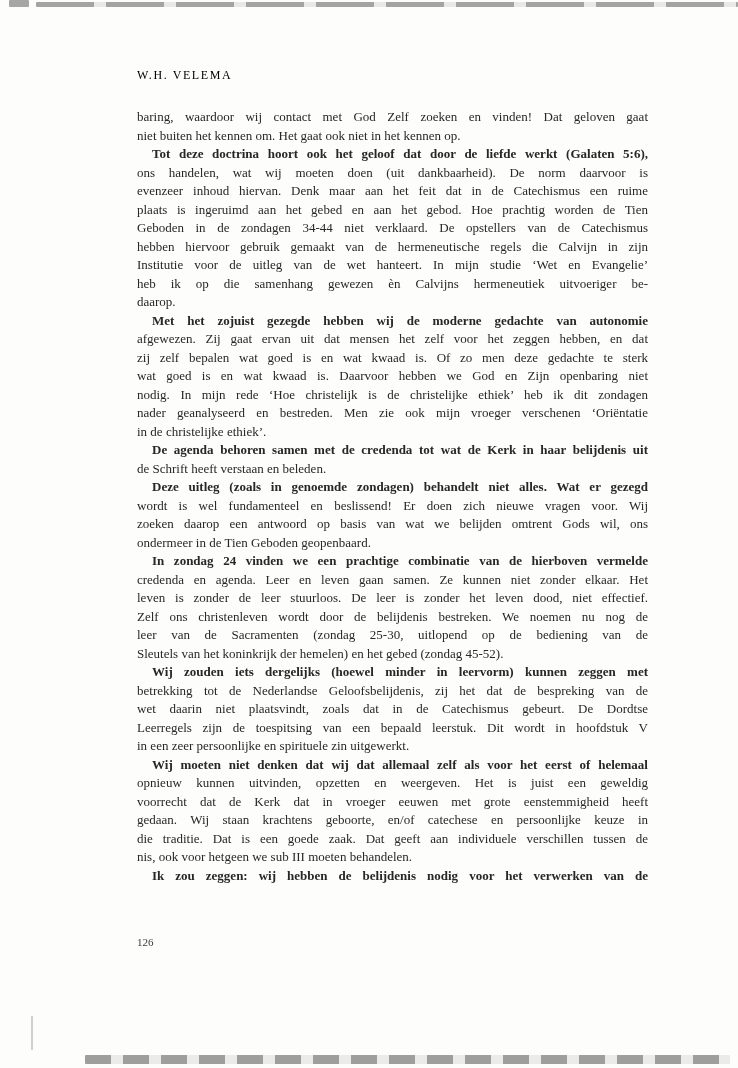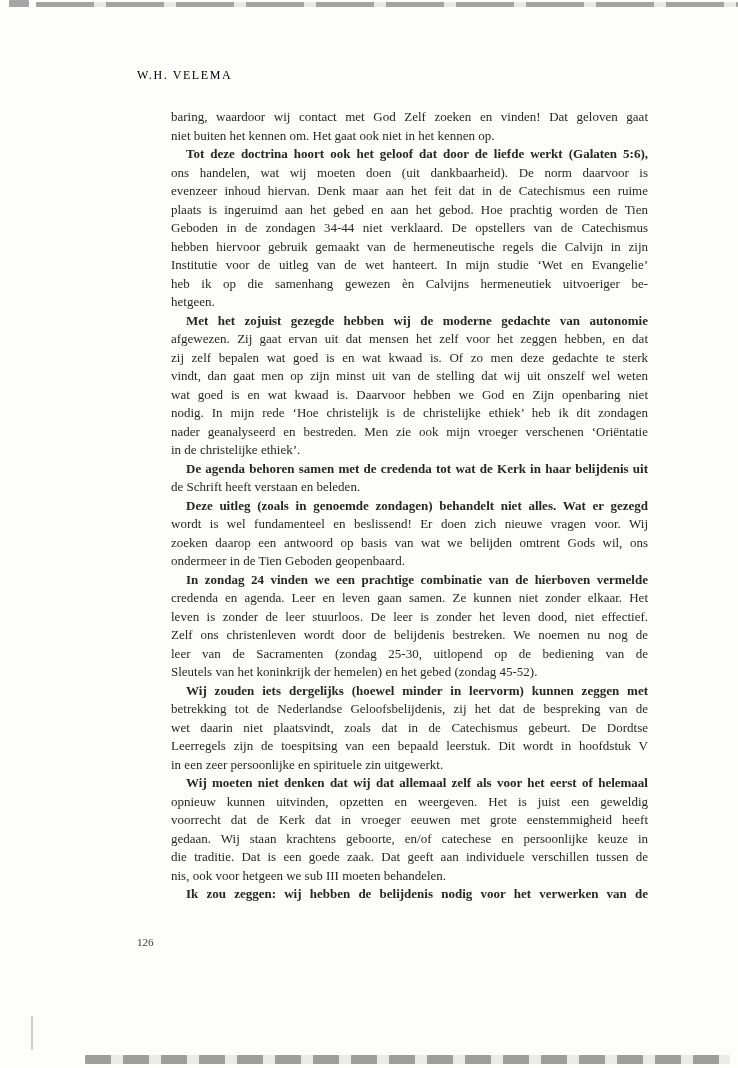--- a/index.html
+++ b/index.html
@@ -49,21 +49,20 @@
     width: 511px;
     font-size: 13px;
     color: #272727;
   }
   .line {
     height: 18.5px;
     line-height: 18.5px;
     overflow: hidden;
     text-align: left;
     white-space: normal;
-    margin-left: 34px;
   }
   .line.j { text-align: justify; text-align-last: justify; }
   .line.ind { padding-left: 15px; font-weight: bold; }
   
   .page-number {
     position: absolute;
     left: 137px; top: 936px;
     font-size: 11px;
     color: #3a3a3a;
   }
@@ -83,25 +82,24 @@
       <div class="line j">baring, waardoor wij contact met God Zelf zoeken en vinden! Dat geloven gaat</div>
       <div class="line">niet buiten het kennen om. Het gaat ook niet in het kennen op.</div>
       <div class="line j ind">Tot deze doctrina hoort ook het geloof dat door de liefde werkt (Galaten 5:6),</div>
       <div class="line j">ons handelen, wat wij moeten doen (uit dankbaarheid). De norm daarvoor is</div>
       <div class="line j">evenzeer inhoud hiervan. Denk maar aan het feit dat in de Catechismus een ruime</div>
       <div class="line j">plaats is ingeruimd aan het gebed en aan het gebod. Hoe prachtig worden de Tien</div>
       <div class="line j">Geboden in de zondagen 34-44 niet verklaard. De opstellers van de Catechismus</div>
       <div class="line j">hebben hiervoor gebruik gemaakt van de hermeneutische regels die Calvijn in zijn</div>
       <div class="line j">Institutie voor de uitleg van de wet hanteert. In mijn studie ‘Wet en Evangelie’</div>
       <div class="line j">heb ik op die samenhang gewezen èn Calvijns hermeneutiek uitvoeriger be-</div>
-      <div class="line">hetgeen.</div>
+      <div class="line">daarop.</div>
       <div class="line j ind">Met het zojuist gezegde hebben wij de moderne gedachte van autonomie</div>
       <div class="line j">afgewezen. Zij gaat ervan uit dat mensen het zelf voor het zeggen hebben, en dat</div>
       <div class="line j">zij zelf bepalen wat goed is en wat kwaad is. Of zo men deze gedachte te sterk</div>
-      <div class="line j">vindt, dan gaat men op zijn minst uit van de stelling dat wij uit onszelf wel weten</div>
       <div class="line j">wat goed is en wat kwaad is. Daarvoor hebben we God en Zijn openbaring niet</div>
       <div class="line j">nodig. In mijn rede ‘Hoe christelijk is de christelijke ethiek’ heb ik dit zondagen</div>
       <div class="line j">nader geanalyseerd en bestreden. Men zie ook mijn vroeger verschenen ‘Oriëntatie</div>
       <div class="line">in de christelijke ethiek’.</div>
       <div class="line j ind">De agenda behoren samen met de credenda tot wat de Kerk in haar belijdenis uit</div>
       <div class="line">de Schrift heeft verstaan en beleden.</div>
       <div class="line j ind">Deze uitleg (zoals in genoemde zondagen) behandelt niet alles. Wat er gezegd</div>
       <div class="line j">wordt is wel fundamenteel en beslissend! Er doen zich nieuwe vragen voor. Wij</div>
       <div class="line j">zoeken daarop een antwoord op basis van wat we belijden omtrent Gods wil, ons</div>
       <div class="line">ondermeer in de Tien Geboden geopenbaard.</div>

